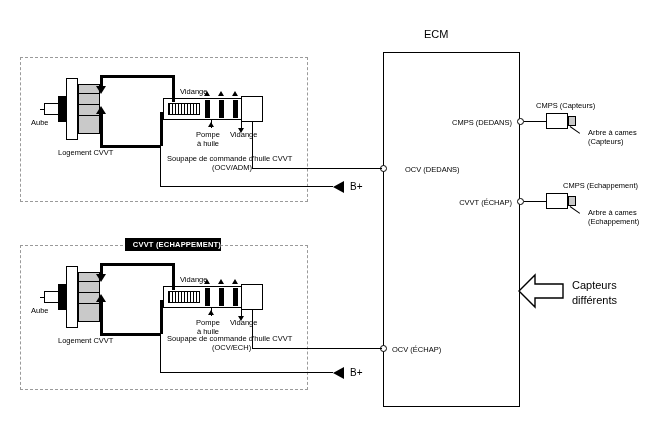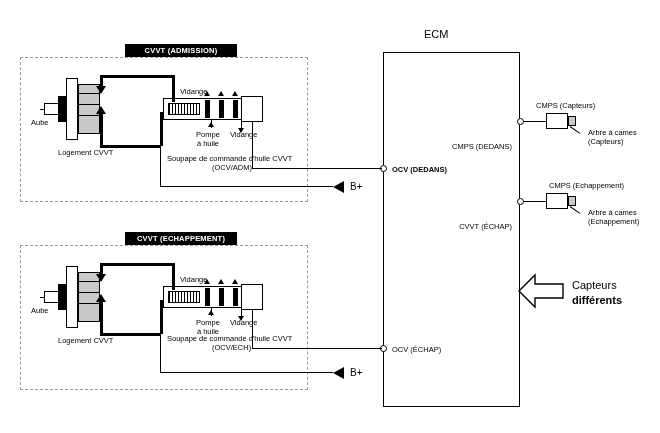--- a/index.html
+++ b/index.html
@@ -21,21 +21,21 @@
     height: 433px;
   }
   .txt {
     position: absolute;
     font-size: 7.5px;
     line-height: 9px;
     white-space: pre;
     color: #000;
   }
   .txt.c { text-align: center; }
-  .txt.r { text-align: right; margin-top: 24px; }
+  .txt.r { text-align: right; }
 
   
   .dashbox {
     position: absolute;
     border: 1px dashed #9a9a9a;
     box-sizing: border-box;
   }
   
   .titlebar {
     position: absolute;
@@ -143,33 +143,32 @@
 </style>
 </head>
 <body>
 
 <div id="stage">
 
   <div class="ecmbox" style="left:383px; top:52px; width:137px; height:355px;"></div>
   <div class="ecmlabel" style="left:424px; top:28px;">ECM</div>
 
   <div class="port" style="left:379.5px; top:165px;"></div>
-  <div class="txt" style="left:392px; top:165px;font-weight:bold;">OCV (DEDANS)</div>
+  <div class="txt" style="left:405px; top:165px;">OCV (DEDANS)</div>
 
   <div class="port" style="left:379.5px; top:345px;"></div>
   <div class="txt" style="left:392px; top:345px;">OCV (ÉCHAP)</div>
 
   <div class="port" style="left:516.5px; top:118px;"></div>
   <div class="txt r" style="left:430px; top:118px; width:82px; text-align:right;">CMPS (DEDANS)</div>
 
   <div class="port" style="left:516.5px; top:198px;"></div>
   <div class="txt r" style="left:430px; top:198px; width:82px; text-align:right;">CVVT (ÉCHAP)</div>
 
   <div class="dashbox" style="left:20px; top:57px; width:288px; height:145px;"></div>
-  <div class="titlebar" style="left:125px; top:44px; width:112px;">CVVT (ADMISSION)</div>
 
   <div class="rect" style="left:66px; top:78px; width:12px; height:62px;"></div>
   <div class="rect gray" style="left:78px; top:84px; width:22px; height:50px;"></div>
   <div class="ln h" style="left:78px; top:93px; width:22px;"></div>
   <div class="ln h" style="left:78px; top:104px; width:22px;"></div>
   <div class="ln h" style="left:78px; top:115px; width:22px;"></div>
   <div class="rect fill" style="left:58px; top:96px; width:9px; height:26px;"></div>
   <div class="rect" style="left:44px; top:103px; width:15px; height:12px;"></div>
   <div class="ln h" style="left:40px; top:109px; width:5px;"></div>
 
@@ -211,21 +210,21 @@
 
   <div class="ln h" style="left:252px; top:168px; width:130px;"></div>
   <div class="ln v" style="left:252px; top:122px; height:46px;"></div>
 
   <div class="ln v" style="left:160px; top:122px; height:64px;"></div>
   <div class="ln h" style="left:160px; top:186px; width:173px;"></div>
   <div class="tri-left" style="left:333px; top:181px;"></div>
   <div class="txt" style="left:350px; top:182px; font-size:10px;">B+</div>
 
   <div class="dashbox" style="left:20px; top:245px; width:288px; height:145px;"></div>
-  <div class="titlebar" style="left:125px; top:232px; width:112px;">CVVT (ECHAPPEMENT)</div>
+  <div class="titlebar" style="left:125px; top:238px; width:96px;text-align:right;">CVVT (ECHAPPEMENT)</div>
 
   <div class="rect" style="left:66px; top:266px; width:12px; height:62px;"></div>
   <div class="rect gray" style="left:78px; top:272px; width:22px; height:50px;"></div>
   <div class="ln h" style="left:78px; top:281px; width:22px;"></div>
   <div class="ln h" style="left:78px; top:292px; width:22px;"></div>
   <div class="ln h" style="left:78px; top:303px; width:22px;"></div>
   <div class="rect fill" style="left:58px; top:284px; width:9px; height:26px;"></div>
   <div class="rect" style="left:44px; top:291px; width:15px; height:12px;"></div>
   <div class="ln h" style="left:40px; top:297px; width:5px;"></div>
 
@@ -274,27 +273,27 @@
   <div class="txt" style="left:350px; top:368px; font-size:10px;">B+</div>
 
   <div class="txt" style="left:536px; top:101px;">CMPS (Capteurs)</div>
   <div class="ln h" style="left:524px; top:121px; width:22px;"></div>
   <div class="rect" style="left:546px; top:113px; width:22px; height:16px;"></div>
   <div class="rect gray" style="left:568px; top:116px; width:8px; height:10px;"></div>
   <div class="ln" style="left:570px; top:126px; width:12px; height:1px; transform:rotate(35deg); transform-origin:left center;"></div>
   <div class="txt" style="left:588px; top:128px;">Arbre à cames</div>
   <div class="txt" style="left:588px; top:137px;">(Capteurs)</div>
 
-  <div class="txt" style="left:549px; top:181px;">CMPS (Echappement)</div>
+  <div class="txt" style="left:563px; top:181px;">CMPS (Echappement)</div>
   <div class="ln h" style="left:524px; top:201px; width:22px;"></div>
   <div class="rect" style="left:546px; top:193px; width:22px; height:16px;"></div>
   <div class="rect gray" style="left:568px; top:196px; width:8px; height:10px;"></div>
   <div class="ln" style="left:570px; top:206px; width:12px; height:1px; transform:rotate(35deg); transform-origin:left center;"></div>
   <div class="txt" style="left:588px; top:208px;">Arbre à cames</div>
   <div class="txt" style="left:588px; top:217px;">(Echappement)</div>
 
   <svg class="bigarrow" style="left:517px; top:272px;" width="48" height="38" viewBox="0 0 48 38">
     <polygon points="2,19 18,3 18,12 46,12 46,26 18,26 18,35" fill="#ffffff" stroke="#000000" stroke-width="1.4"></polygon>
   </svg>
   <div class="cap-text" style="left:572px; top:278px;">Capteurs</div>
-  <div class="cap-text" style="left:572px; top:293px;font-weight:bold;">différents</div>
+  <div class="cap-text" style="left:572px; top:293px;">différents</div>
 
 </div>
 
 </body></html>

